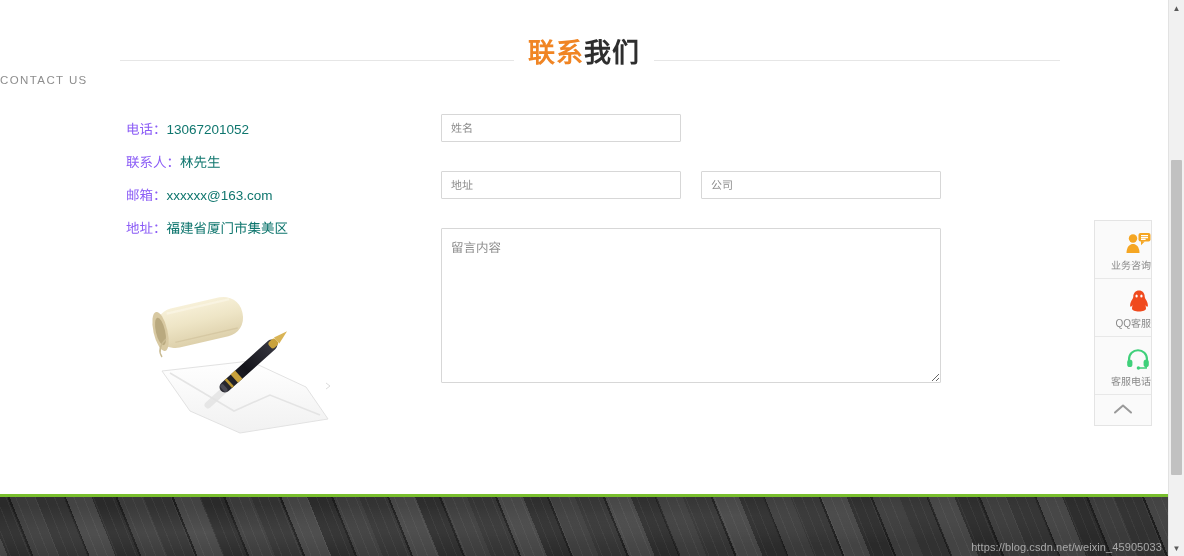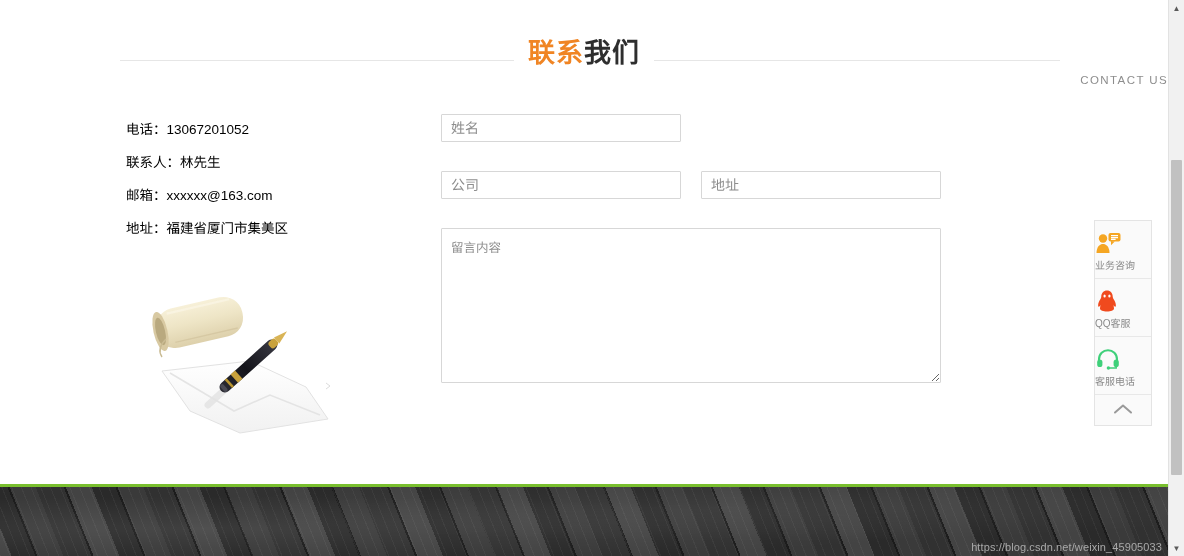--- a/index.html
+++ b/index.html
@@ -60,41 +60,41 @@
     letter-spacing: 1px;
     white-space: nowrap;
   }
   .title-hl { color: #f08524; }
   .title-dk { color: #2e2e2e; }
   #heading-sub {
     position: absolute;
     left: 0;
     top: 26px;
     width: 1168px;
-    text-align: right;
+    text-align: left;
     font-size: 11.5px;
     letter-spacing: 1.4px;
     color: #8d8d8d;
   }
 
   
   #contact-info {
     position: absolute;
     left: 126px;
     top: 113px;
     width: 290px;
   }
   .contact-line {
     font-size: 13.5px;
     color: #3b3b3b;
     line-height: 33px;
     white-space: nowrap;
   }
-  .contact-label { color: #000000; }
-  .contact-value { color: #000000; margin-top: 17px; }
+  .contact-label { color: #8b5cf6; }
+  .contact-value { color: #0f766e; margin-top: 17px; }
 
   
   #contact-photo {
     position: absolute;
     left: 130px;
     top: 283px;
     width: 240px;
     height: 165px;
     background: #ffffff;
   }
@@ -112,21 +112,21 @@
     justify-content: space-between;
     margin-bottom: 29px;
   }
   .text-field {
     width: 240px;
     height: 28px;
     box-sizing: border-box;
     border: 1px solid #d7d7d7;
     background: #fff;
     padding: 0 9px;
-    font-size: 14px;
+    font-size: 11px;
     color: #333;
     font-family: "Liberation Sans", "DejaVu Sans", sans-serif;
     border-radius: 1px;
     outline: none;
   }
   .text-field::placeholder { color: #8e8e8e; }
   #message-field {
     display: block;
     width: 500px;
     height: 155px;
@@ -165,21 +165,21 @@
     width: 58px;
     background: #fafafa;
     border: 1px solid #e4e4e4;
     box-sizing: border-box;
   }
   .side-item {
     height: 57px;
     border-bottom: 1px solid #e8e8e8;
     display: flex;
     flex-direction: column;
-    align-items: flex-start;
+    align-items: flex-end;
     justify-content: center;
     background: #fafafa;
     cursor: pointer;
   }
   .side-icon {
     height: 30px;
     display: flex;
     align-items: center;
     justify-content: center;
   }
@@ -198,21 +198,21 @@
     background: #fafafa;
     cursor: pointer;
   }
 
   
   #footer {
     position: absolute;
     left: 0;
     bottom: 0;
     width: 1168px;
-    height: 72px;
+    height: 62px;
     border-top: 3px solid #79bf2e;
     box-sizing: border-box;
     background: #4c1d95;
     overflow: hidden;
   }
   #footer-planks {
     position: absolute;
     left: -60px;
     top: -20px;
     width: 1300px;
@@ -354,22 +354,22 @@
 
       <path d="M196,100 l4,3 l-4,3" fill="none" stroke="#dcdcdc" stroke-width="1"></path>
     </svg>
   </div>
 
   <div id="contact-form">
     <div class="field-row">
       <input class="text-field" type="text" placeholder="姓名" style="">
     </div>
     <div class="field-row">
+      <input class="text-field" type="text" placeholder="地址" style="">
       <input class="text-field" type="text" placeholder="公司" style="">
-      <input class="text-field" type="text" placeholder="地址" style="">
     </div>
     <textarea id="message-field" placeholder="留言内容" style=""></textarea>
   </div>
 
   <div id="side-panel">
 
     <div class="side-item">
       <span class="side-icon">
         <svg width="26" height="22" viewBox="0 0 26 22">
           <circle cx="8" cy="6.5" r="4.2" fill="#f5a623"></circle>

